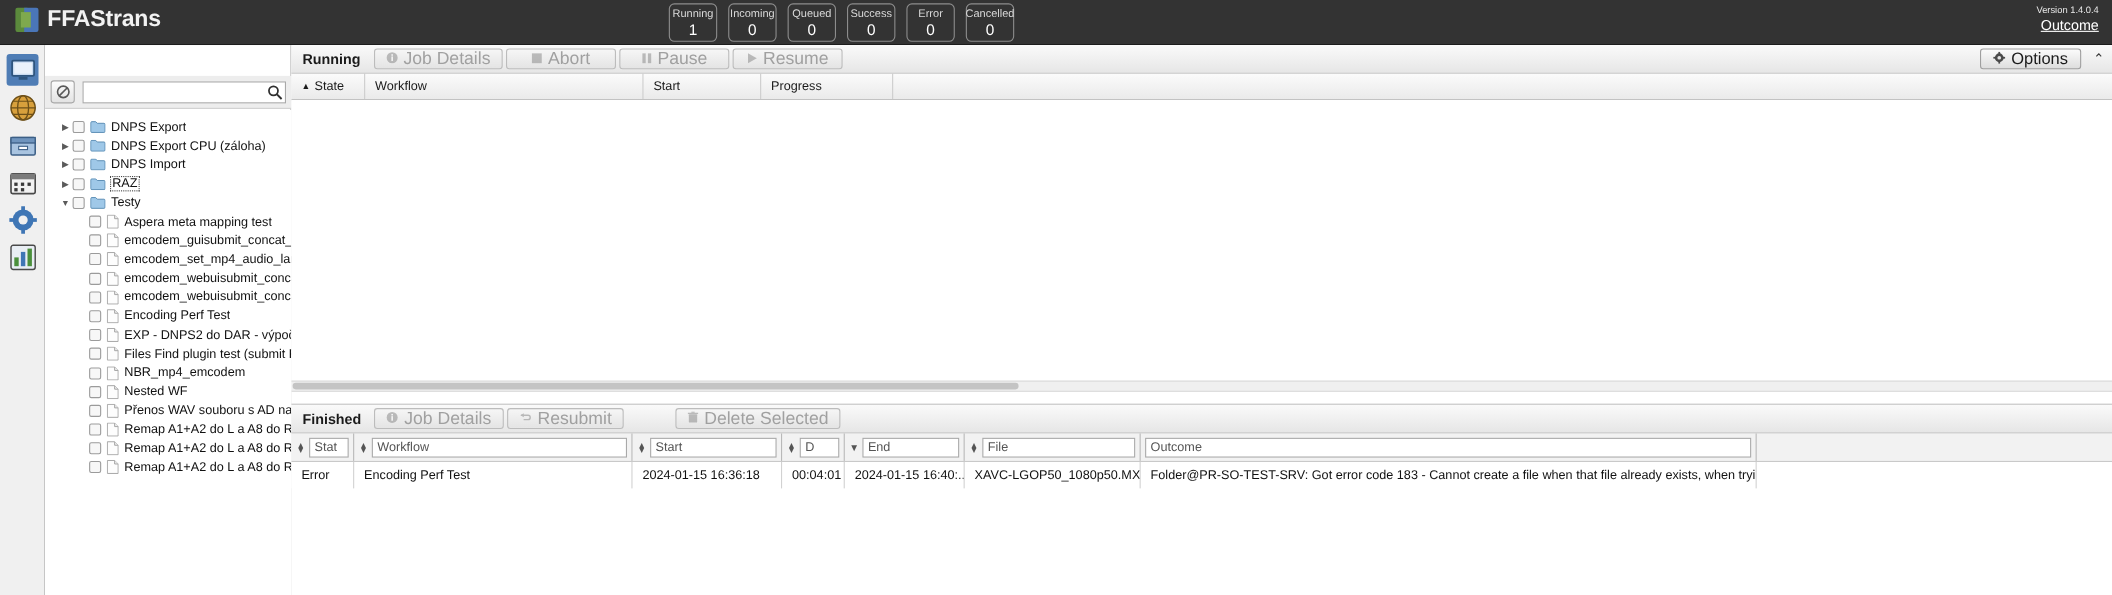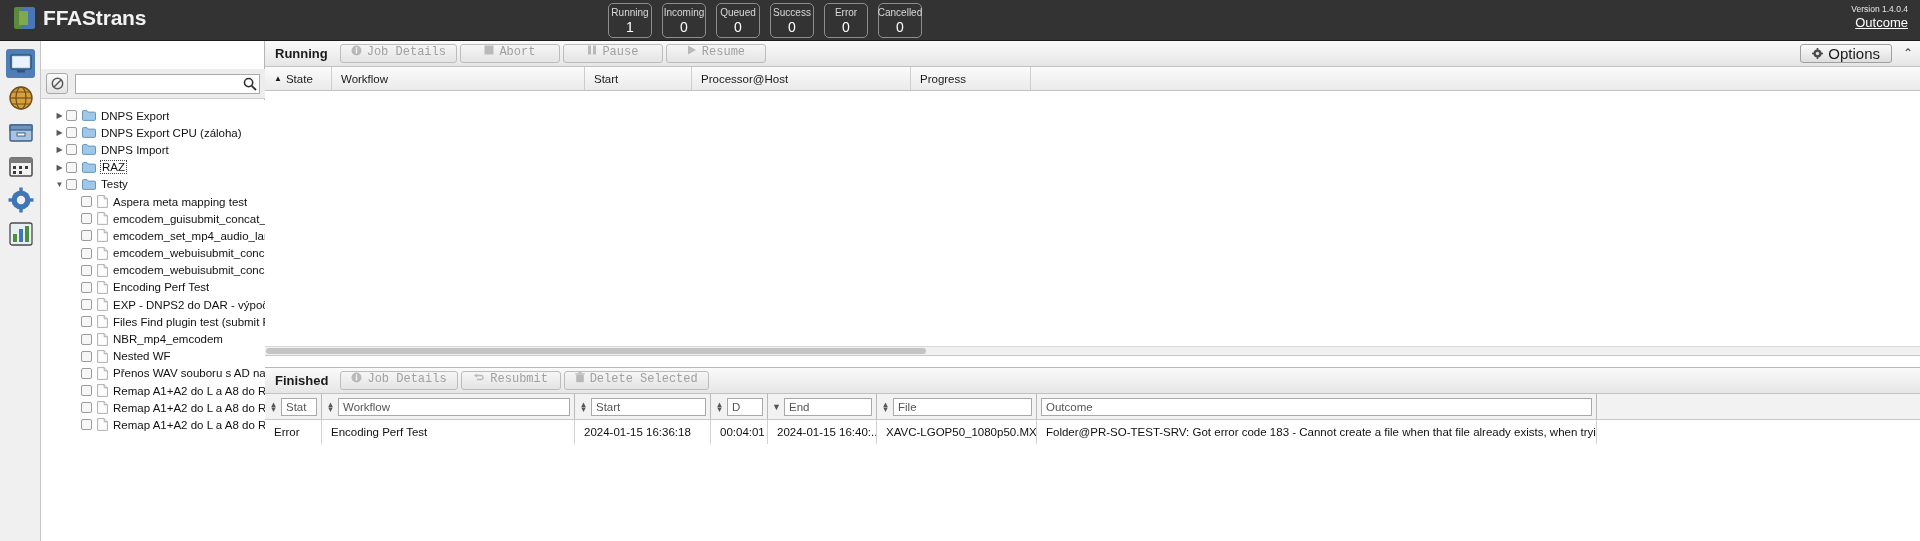--- a/index.html
+++ b/index.html
@@ -175,25 +175,24 @@
     display: flex; align-items: center;
   }
   .sec-title {
     font-size: 13px; font-weight: bold; color: #1a1a1a;
     margin: 0 12px 0 10px;
   }
   .tb-btn {
     height: 19px; min-width: 100px;
     border: 1px solid #bcbcbc; border-radius: 3px;
     background: linear-gradient(#f6f6f6, #e4e4e4);
-    color: #a0a0a0; font-size: 12px;
+    color: #a0a0a0; font-size: 16px;
     display: flex; align-items: flex-start; justify-content: center;
     gap: 5px; margin-right: 3px; cursor: default;
     padding: 0 10px;
-    font-family: Liberation Mono, monospace;
   }
   .tb-btn svg { opacity: 0.55; }
   #options-btn {
     position: absolute; right: 28px; top: 3px;
     height: 19px; padding: 0 11px;
     border: 1px solid #9f9f9f; border-radius: 3px;
     background: linear-gradient(#fbfbfb, #dedede);
     color: #1b1b1b; font-size: 15px;
     display: flex; align-items: center; gap: 5px; cursor: pointer;
   }
@@ -622,23 +621,20 @@
       <div class="gh-cell" style="width: 67px;">
         <span class="sort-arrow">▲</span>
         <span>State</span>
       </div>
       <div class="gh-cell" style="width: 253px;">
         <span>Workflow</span>
       </div>
       <div class="gh-cell" style="width: 107px;">
         <span>Start</span>
       </div>
-      <div class="gh-cell" style="width: 219px;">
-        <span>Processor@Host</span>
-      </div>
       <div class="gh-cell" style="width: 120px;">
         <span>Progress</span>
       </div>
     </div>
   <div id="running-body">
     <div id="running-hscroll">
       <div class="thumb"></div>
     </div>
   </div>
 </div>
@@ -661,21 +657,21 @@
     <div class="tb-btn">
       <span>
         <svg width="12" height="11" viewBox="0 0 12 11">
             <path d="M1.5 3.5 H8 a2 2 0 0 1 0 4 H4" fill="none" stroke="#8d8d8d" stroke-width="1.3"></path>
             <polygon points="4.2,1.6 1.2,3.5 4.2,5.4" fill="#8d8d8d"></polygon>
           </svg>
       </span>
       <span>Resubmit</span>
     </div>
 
-    <div class="tb-btn" style="min-width:118px;">
+    <div class="tb-btn" style="min-width:118px;margin-left:44px;">
       <span>
         <svg width="10" height="11" viewBox="0 0 10 11">
             <rect x="1.2" y="2.6" width="7.6" height="7.6" rx="0.8" fill="#8d8d8d"></rect>
             <rect x="0.2" y="1.2" width="9.6" height="1.3" fill="#8d8d8d"></rect>
             <rect x="3.5" y="0" width="3" height="1.3" fill="#8d8d8d"></rect>
           </svg>
       </span>
       <span>Delete Selected</span>
     </div>
   </div>

